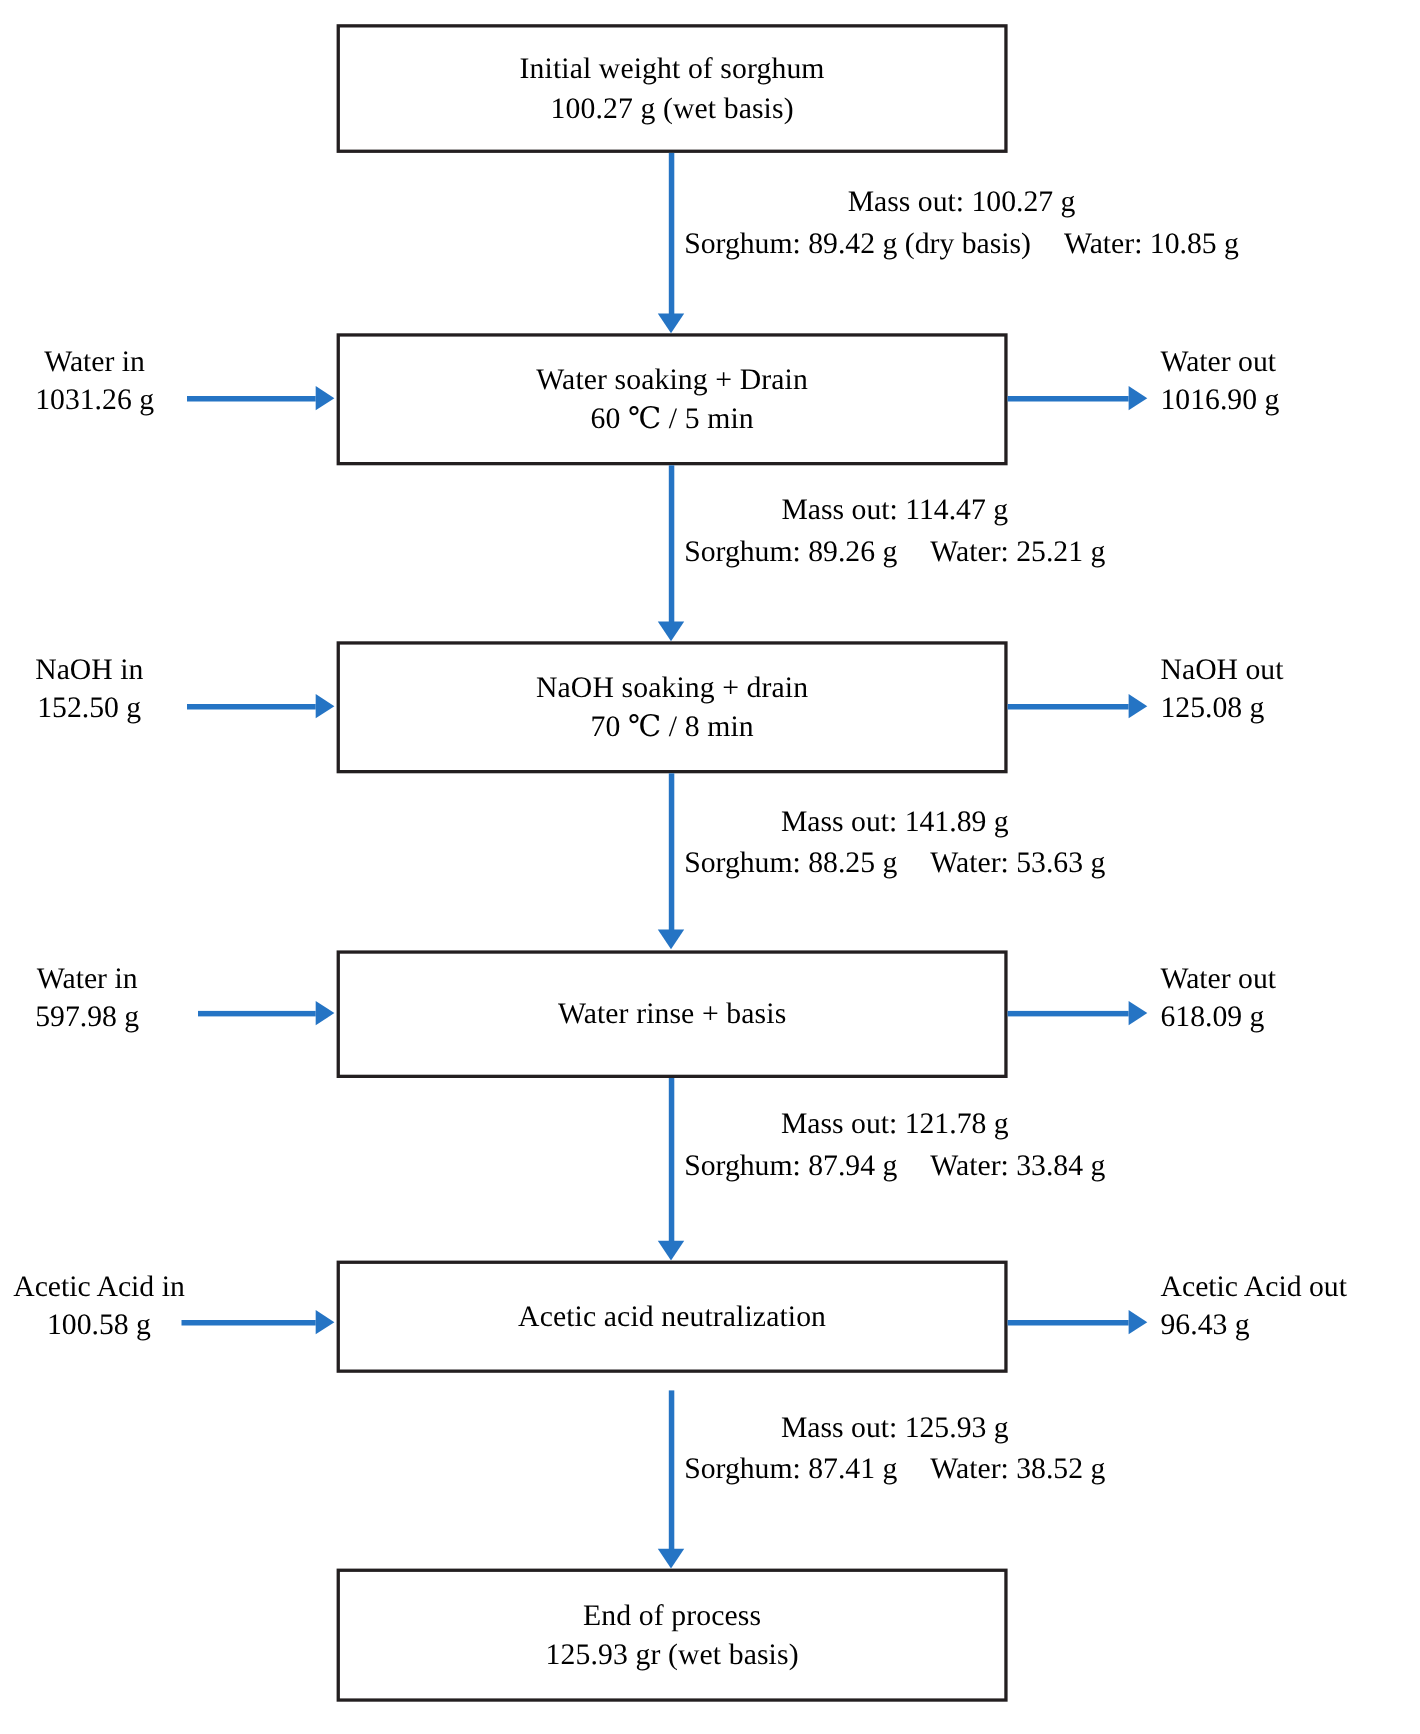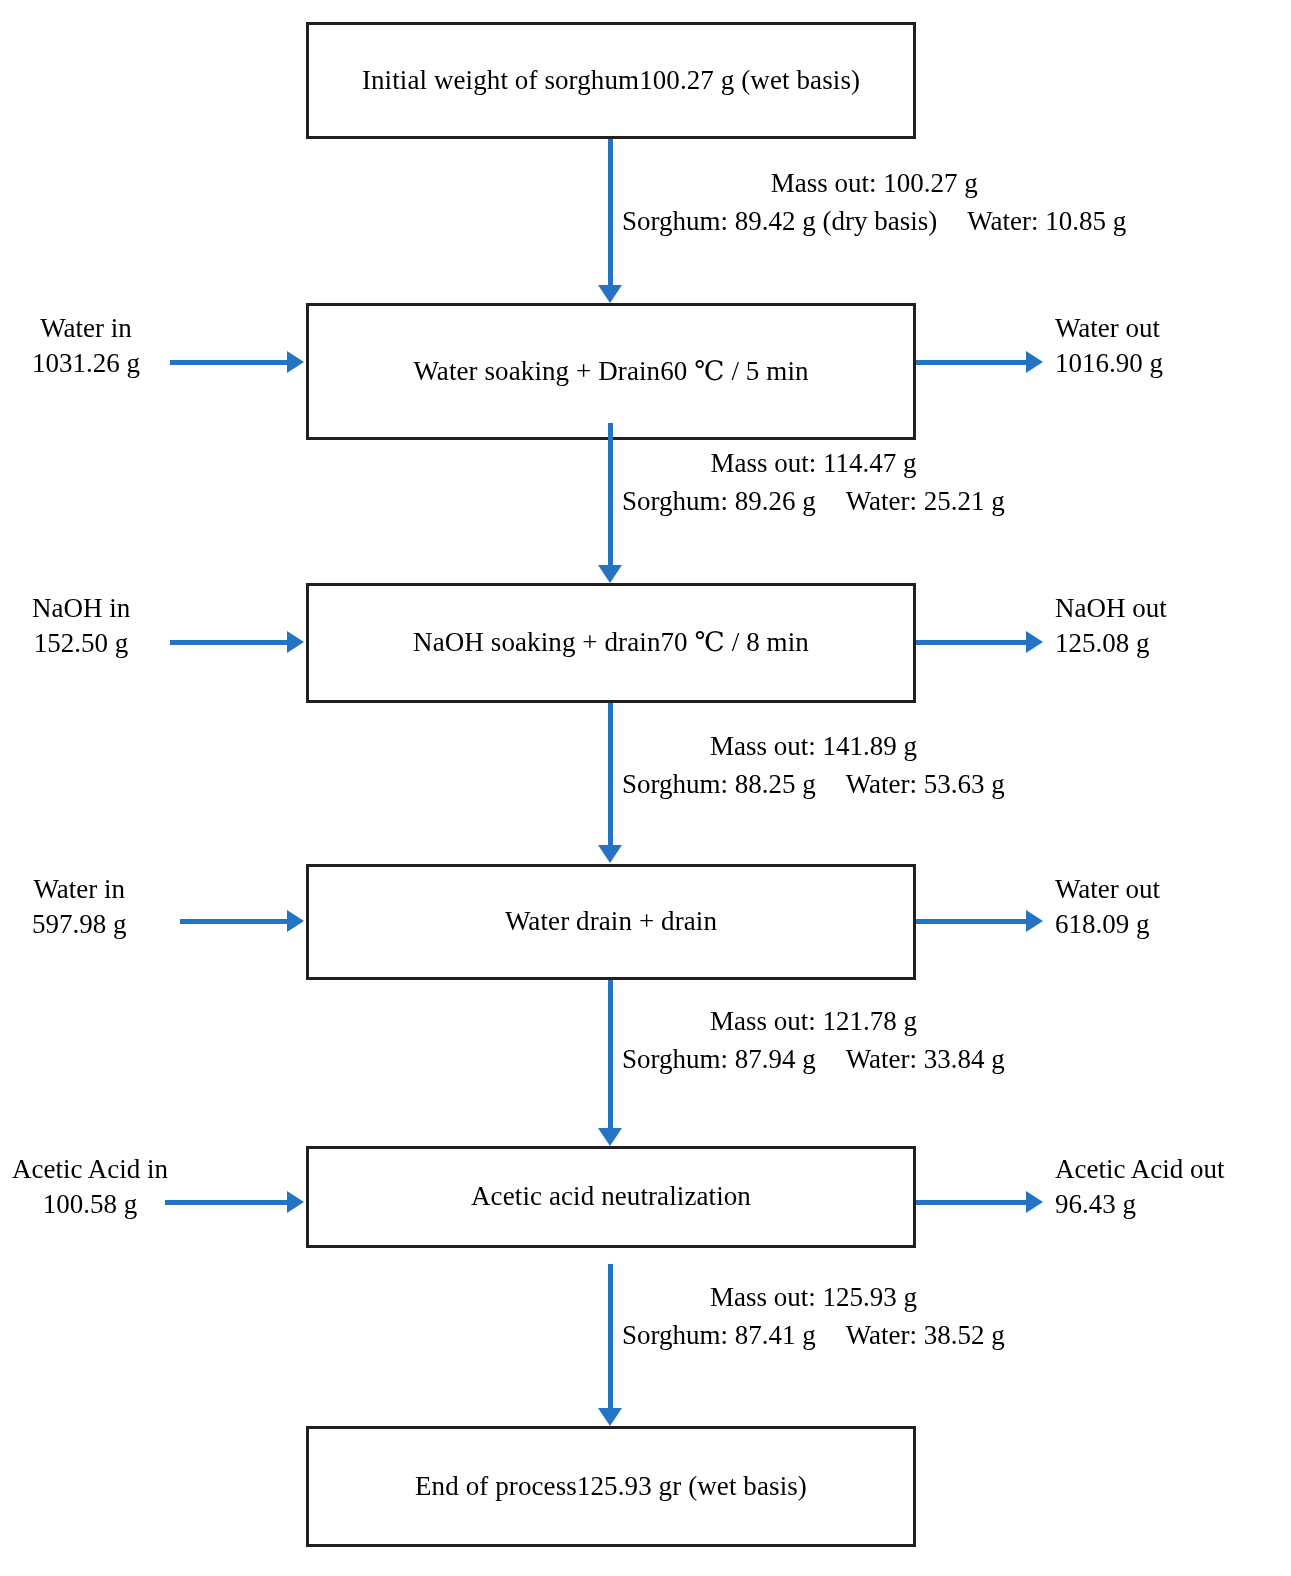--- a/index.html
+++ b/index.html
@@ -22,21 +22,21 @@
 
   
   .proc-box {
     position: absolute;
     left: 306px;
     width: 610px;
     box-sizing: border-box;
     border: 3px solid #231f20;
     background: #ffffff;
     display: flex;
-    flex-direction: row;
+    flex-direction: column;
     align-items: center;
     justify-content: center;
     text-align: center;
   }
   .proc-line {
     font-size: 27px;
     line-height: 1.30;
     white-space: nowrap;
     letter-spacing: 0.1px;
   }
@@ -116,21 +116,21 @@
     <div class="proc-line">100.27 g (wet basis)</div>
   </div>
 
   <div class="v-arrow" style="top:139px; height:148px;"></div>
   <div class="v-head" style="top:285px;"></div>
   <div class="v-label" style="top:164px;">
     <div class="row">Mass out:  100.27 g</div>
     <div class="row"><span class="sub">Sorghum:  89.42 g (dry basis)</span><span class="gap"></span><span class="sub">Water: 10.85 g</span></div>
   </div>
 
-  <div class="proc-box" style="top:303px; height:137px;">
+  <div class="proc-box" style="top:303px; height:120px;">
     <div class="proc-line">Water soaking + Drain</div>
     <div class="proc-line">60 ℃ / 5 min</div>
   </div>
 
   <div class="side-label" style="left:32px; top:311px;">
     <div class="ln">Water in</div>
     <div class="ln">1031.26 g</div>
   </div>
   <div class="h-arrow-shaft" style="left:170px; top:360px; width:117px;"></div>
   <div class="h-head" style="left:287px; top:351px;"></div>
@@ -169,21 +169,21 @@
   </div>
 
   <div class="v-arrow" style="top:703px; height:144px;"></div>
   <div class="v-head" style="top:845px;"></div>
   <div class="v-label" style="top:727px;">
     <div class="row">Mass out:  141.89 g</div>
     <div class="row"><span class="sub">Sorghum:  88.25 g</span><span class="gap"></span><span class="sub">Water: 53.63 g</span></div>
   </div>
 
   <div class="proc-box" style="top:864px; height:116px;">
-    <div class="proc-line">Water drain + drain</div>
+    <div class="proc-line">Water rinse + basis</div>
   </div>
 
   <div class="side-label" style="left:32px; top:872px;">
     <div class="ln">Water in</div>
     <div class="ln">597.98 g</div>
   </div>
   <div class="h-arrow-shaft" style="left:180px; top:919px; width:107px;"></div>
   <div class="h-head" style="left:287px; top:910px;"></div>
 
   <div class="h-arrow-shaft" style="left:916px; top:919px; width:110px;"></div>

